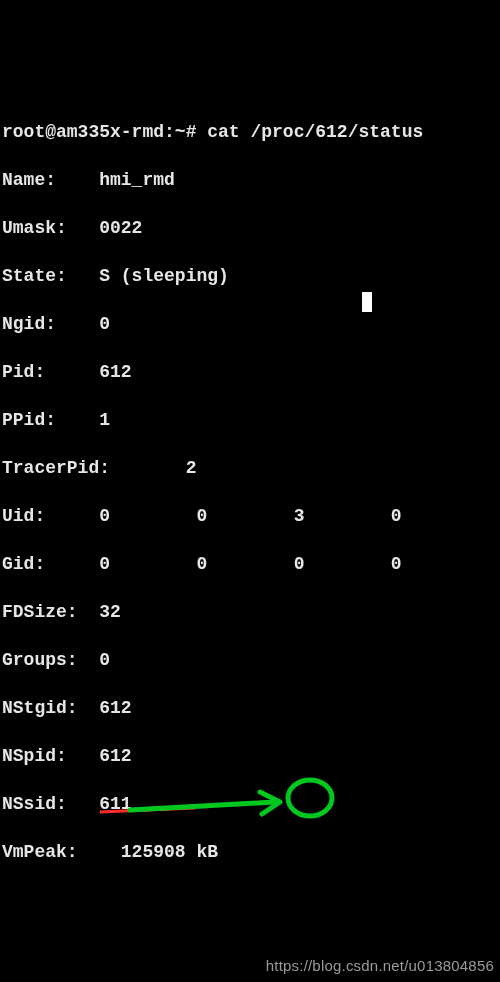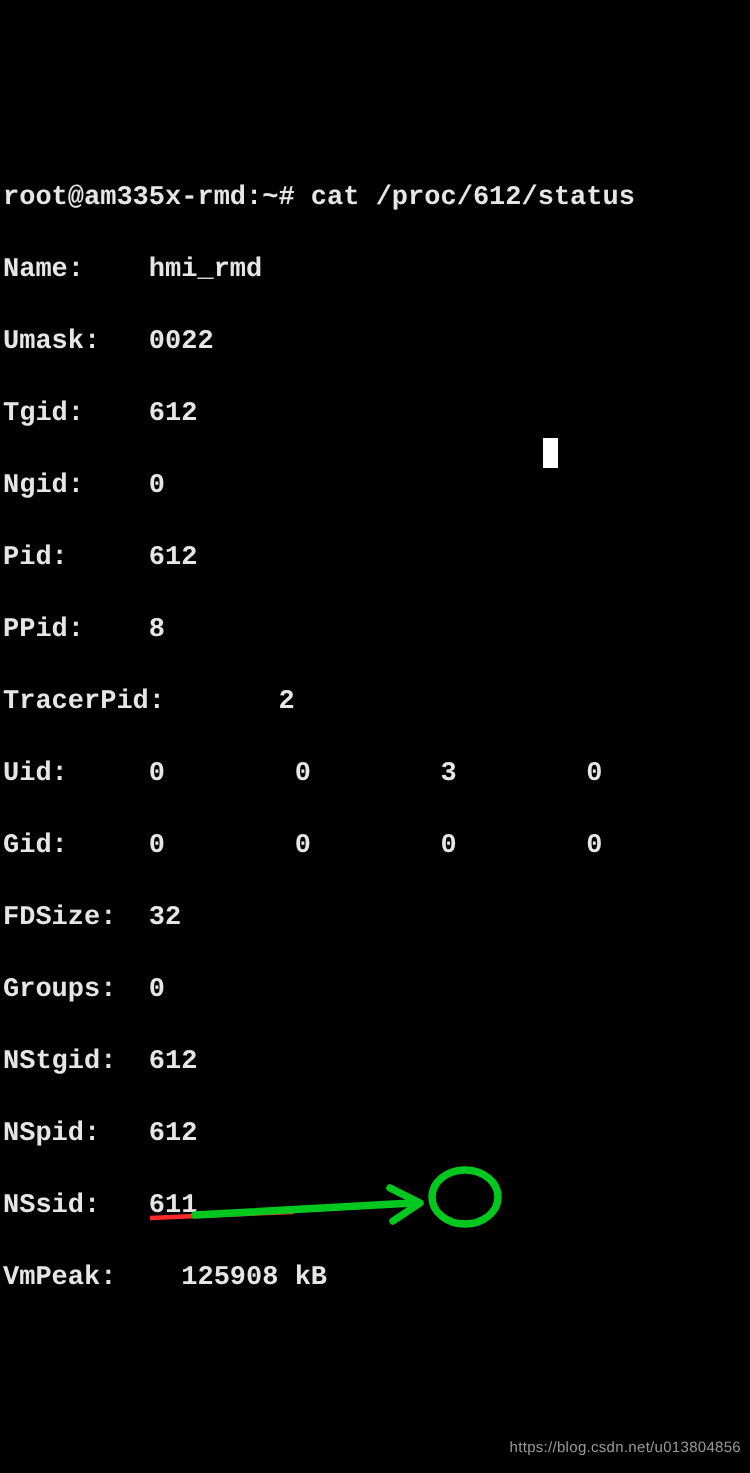--- a/index.html
+++ b/index.html
@@ -33,40 +33,40 @@
   .annot {
     position: absolute;
     left: 100px;
     top: 770px;
     pointer-events: none;
   }
   .watermark {
     position: absolute;
     right: 6px;
     bottom: 4px;
-    font-size: 10px;
+    font-size: 15px;
     color: #9a9a9a;
     font-family: Arial, sans-serif;
     white-space: nowrap;
     letter-spacing: 0.2px;
   }
 </style>
 </head>
 <body>
 
 
 
 <div class="terminal">
 <div class="row">root@am335x-rmd:~# cat /proc/612/status</div>
 <div class="row">Name:    hmi_rmd</div>
 <div class="row">Umask:   0022</div>
-<div class="row">Tgid:    612</div>
+<div class="row">State:   S (sleeping)</div>
 <div class="row">Ngid:    0</div>
 <div class="row">Pid:     612</div>
-<div class="row">PPid:    8</div>
+<div class="row">PPid:    1</div>
 <div class="row">TracerPid:       2</div>
 <div class="row">Uid:     0        0        3        0</div>
 <div class="row">Gid:     0        0        0        0</div>
 <div class="row">FDSize:  32</div>
 <div class="row">Groups:  0</div>
 <div class="row">NStgid:  612</div>
 <div class="row">NSpid:   612</div>
 <div class="row">NSsid:   611</div>
 <div class="row">VmPeak:    125908 kB</div>
 

